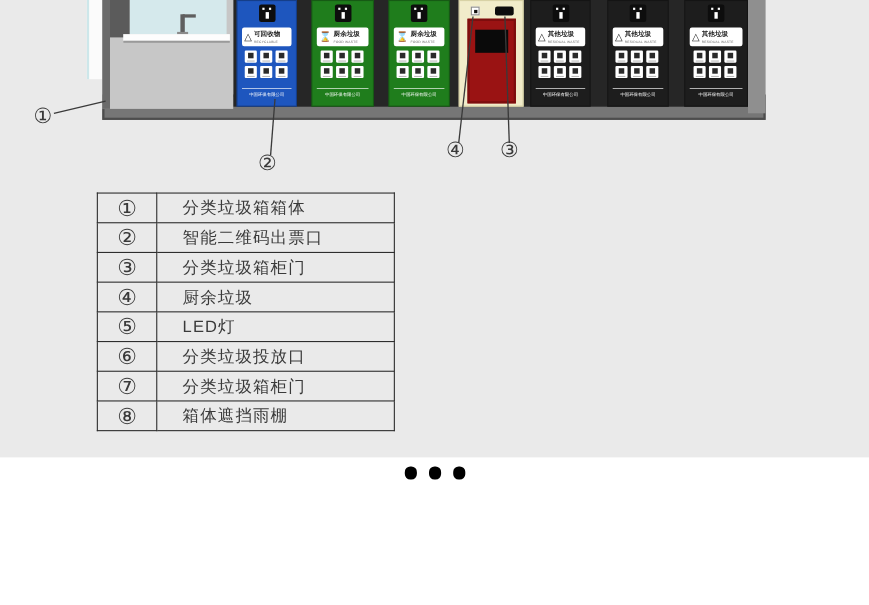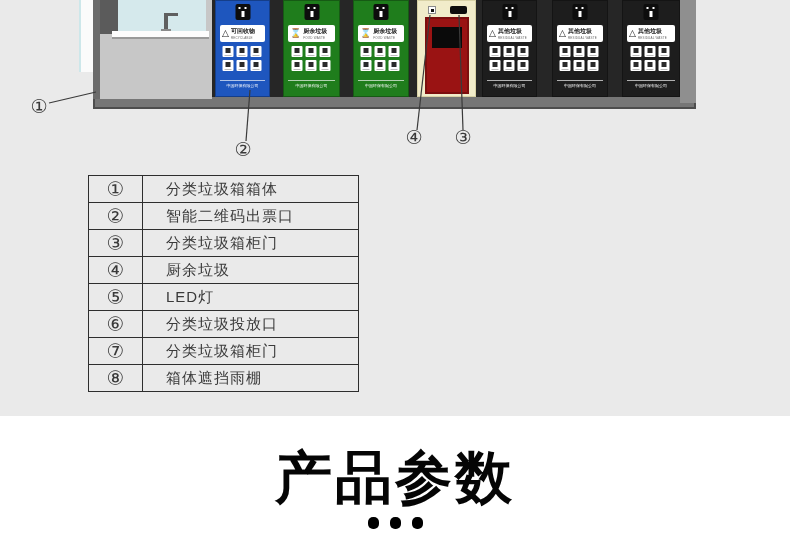--- a/index.html
+++ b/index.html
@@ -273,21 +273,20 @@
         <tr>
               <td class="num">⑧</td>
               <td class="lbl">箱体遮挡雨棚</td>
             </tr>
       </tbody>
         </table>
     </div>
   </div>
 
   <div class="params">
-    <h1>产品参数</h1>
     <div class="dots">
       <span class="dot"></span>
       <span class="dot"></span>
       <span class="dot"></span>
     </div>
   </div>
 
 </div>
 
 </body></html>

